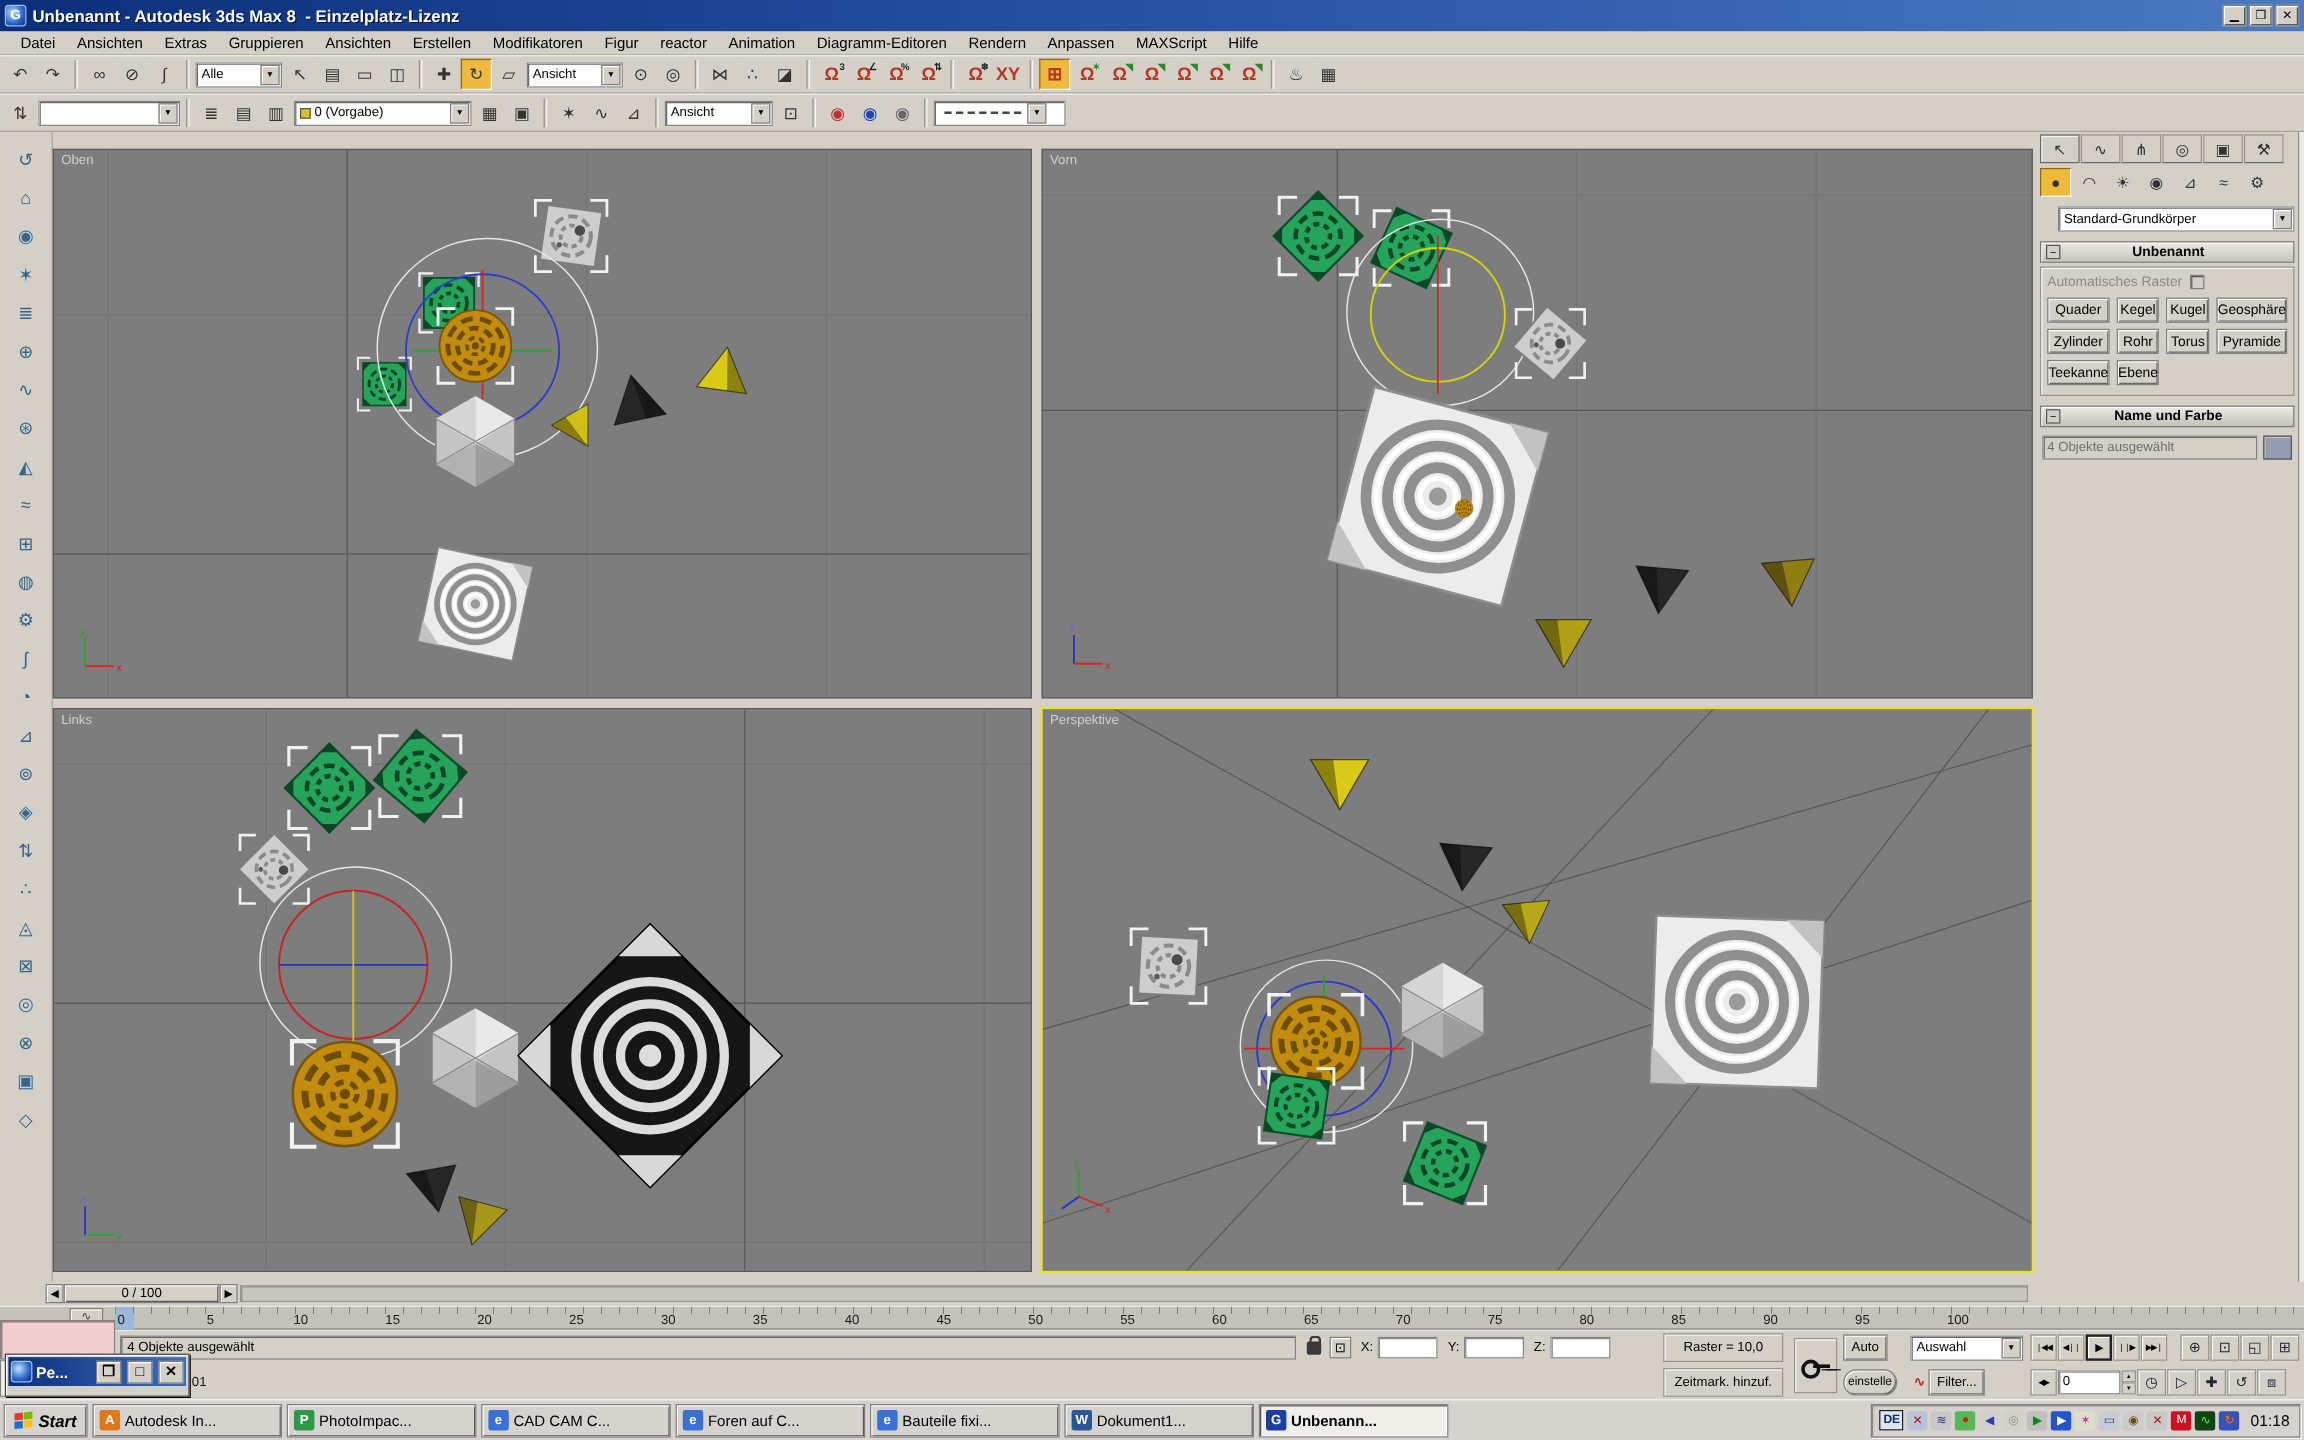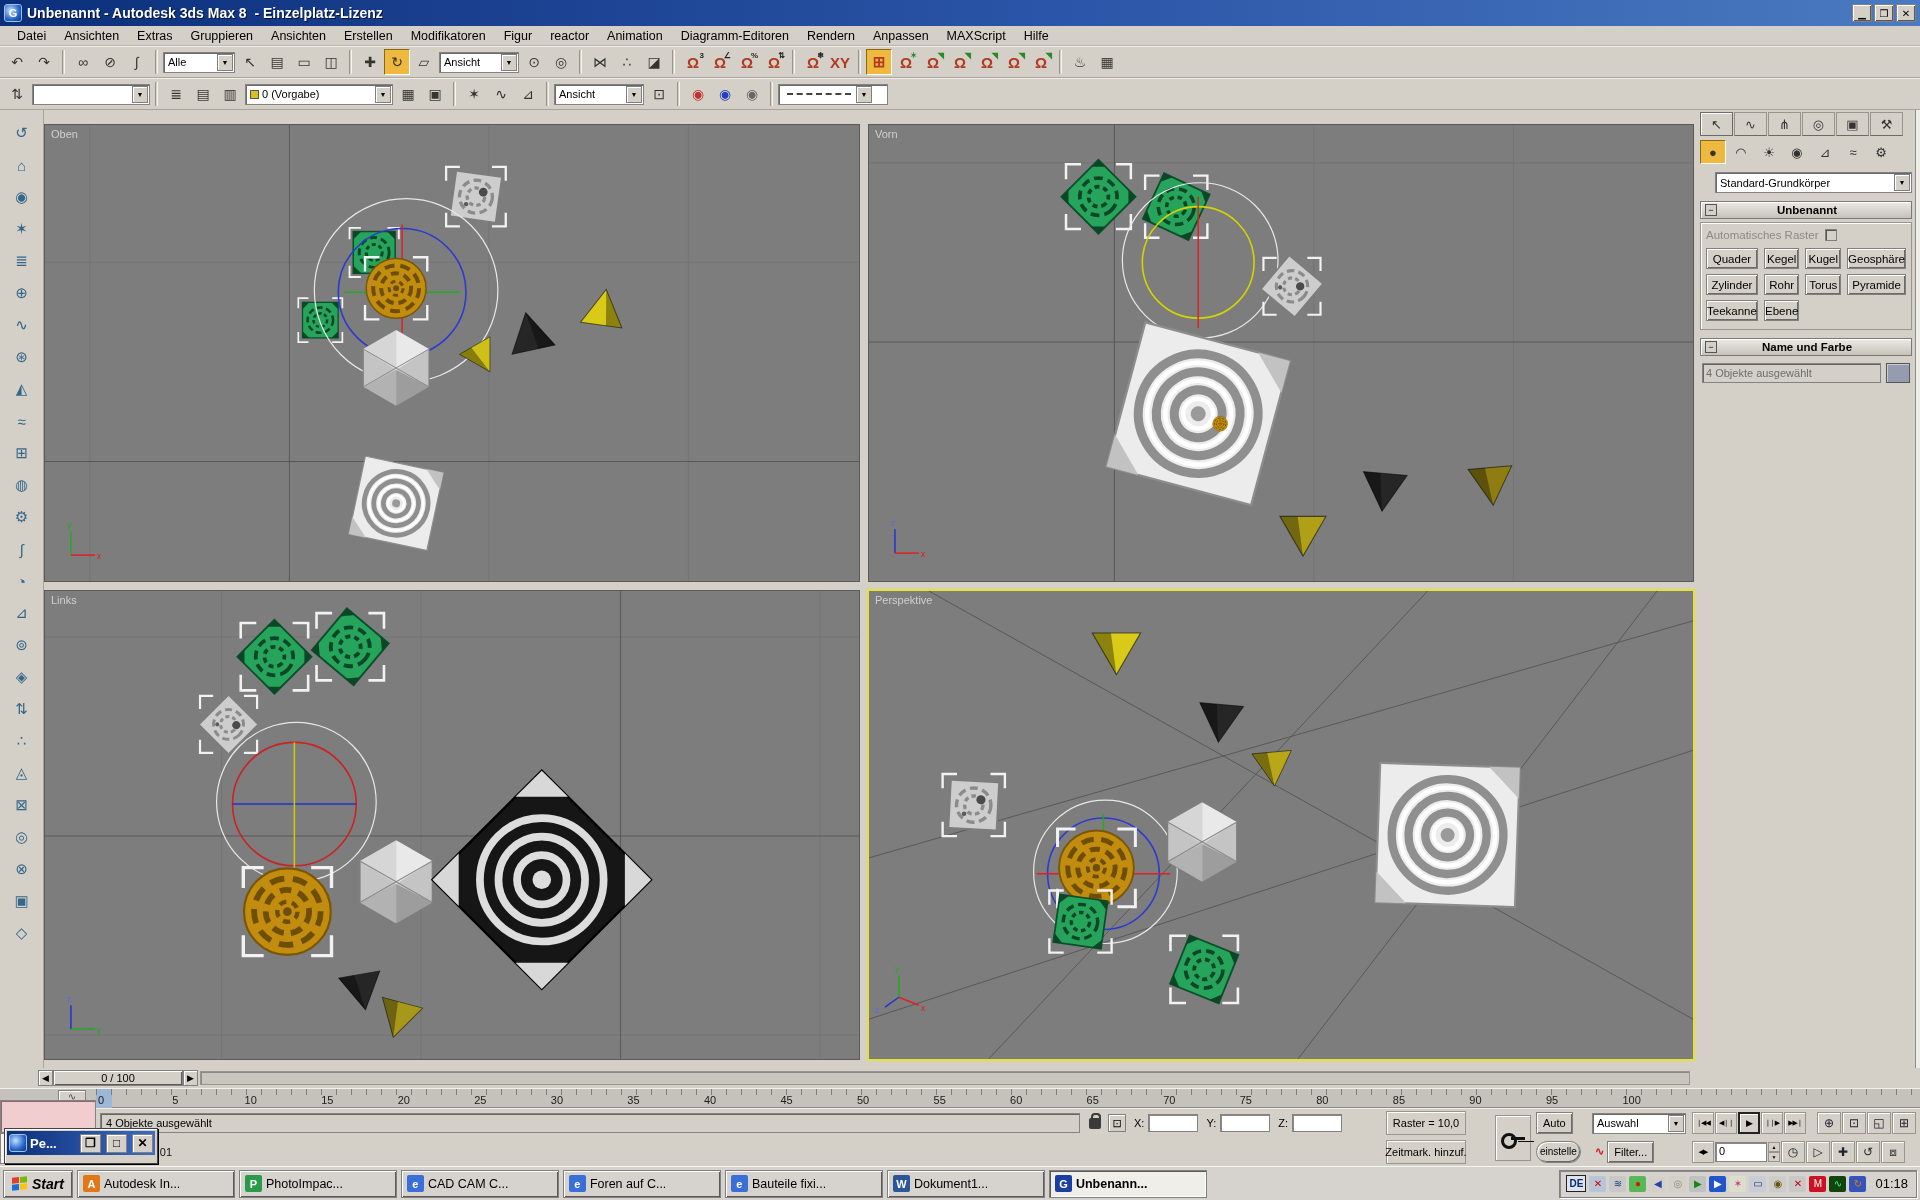--- a/index.html
+++ b/index.html
@@ -123,21 +123,21 @@
   .prompt { padding-left:14px; color:#111; }
   .coords-row { gap:4px; }
   .lockglyph { width:12px; height:11px; background:#3a3a3a; border-radius:2px; position:relative; margin:0 3px; }
   .lockglyph::before { content:""; position:absolute; left:2px; top:-5px; width:6px; height:6px;
     border:2px solid #3a3a3a; border-bottom:none; border-radius:4px 4px 0 0; }
   .absrel { width:18px; height:18px; border:1px solid #808080; box-shadow:inset 1px 1px 0 #fff;
     display:flex; align-items:center; justify-content:center; font-size:11px; }
   .coord-lab { margin-left:4px; }
   .coord-field { width:50px; height:18px; background:#fff; border:1px solid #848284; box-shadow:inset 1px 1px 0 #888; }
   .sb-raster { width:104px; }
-  .flatbox { width:80px; height:24px; border:1px solid #9a958c; box-shadow:inset 1px 1px 0 #fff;
+  .flatbox { width:100px; height:24px; border:1px solid #9a958c; box-shadow:inset 1px 1px 0 #fff;
     display:flex; align-items:center; justify-content:center; white-space:nowrap; font-size:11px; }
   .sb-key { width:46px; align-items:center; justify-content:center; display:flex; }
   .bigkey { width:36px; height:46px; border:1px solid #9a958c; box-shadow:inset 1px 1px 0 #fff;
     display:flex; align-items:center; justify-content:center; }
   .keyglyph { position:relative; width:24px; height:10px; }
   .keyglyph::before { content:""; position:absolute; left:0; top:0; width:10px; height:10px; border:3px solid #111; border-radius:50%; }
   .keyglyph::after { content:""; position:absolute; left:10px; top:4px; width:14px; height:3px; background:#111;
     box-shadow:10px 3px 0 -1px #111, 6px 3px 0 -1px #111; }
   .sb-auto { width:56px; }
   .sbtn { height:22px; padding:0 6px; font-size:11px; font-family:"Liberation Sans",sans-serif; background:#d4d0c8;

